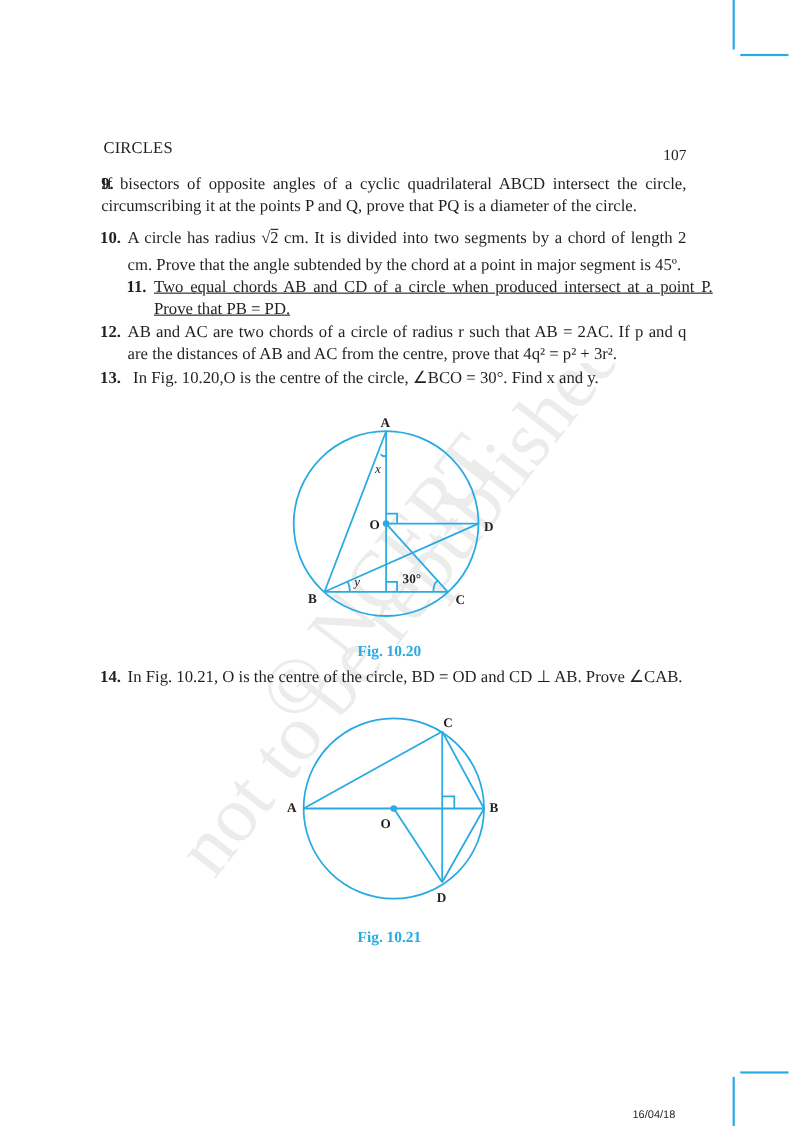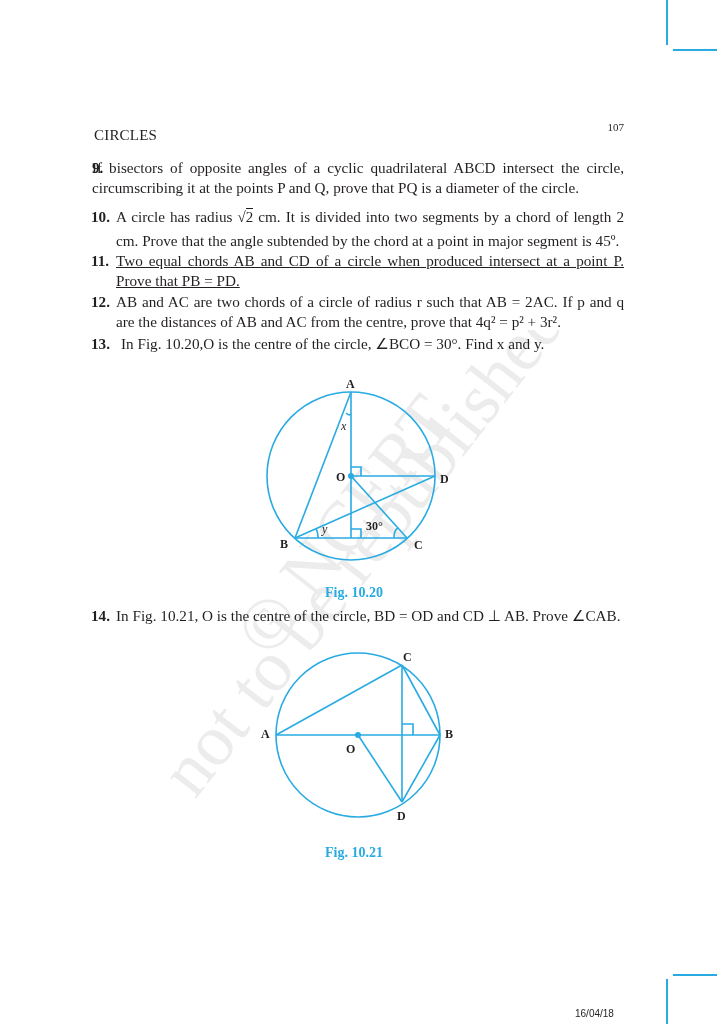--- a/index.html
+++ b/index.html
@@ -1,20 +1,20 @@
 <!DOCTYPE html>
 <html><head>
 <meta charset="utf-8">
 <style>
   html, body { margin:0; padding:0; background:#ffffff; }
   body { width:717px; height:1024px; position:relative; overflow:hidden;
          font-family:"Liberation Serif", serif; color:#231f20; }
   .crop { position:absolute; background:#29abe2; }
   .running-head { position:absolute; top:127px; left:94px; font-size:15px; letter-spacing:0.2px; }
-  .page-no { position:absolute; top:121px; right:93px; font-size:11px; }
+  .page-no { position:absolute; top:134px; right:93px; font-size:14px; }
   .q { position:absolute; left:92px; width:532px; font-size:15.2px; line-height:20px; text-align:justify; }
   .q .num { position:absolute; left:0; font-weight:bold; }
   .q .body { display:block; }
   .fig-cap { position:absolute; color:#29abe2; font-weight:bold; font-size:14px; }
   .footer-date { position:absolute; top:1008px; left:575px; font-family:"Liberation Sans", sans-serif; font-size:10px; }
   .watermark { position:absolute; left:140px; top:330px; width:480px; height:480px; pointer-events:none; }
   svg text { font-family:"Liberation Serif", serif; }
 </style>
 </head>
 <body>
@@ -41,21 +41,21 @@
 
 <div class="q" style="top:205px;line-height:23px;">
   <span class="num" style="left:-1px;">10.</span>
   <span class="body" style="margin-left:24px;">
     <span>A circle has radius </span>
     <span style="font-size:15px;">√<span style="border-top:1px solid #231f20;">2</span></span>
     <span> cm. It is divided into two segments by a chord of length 2 cm. Prove that the angle subtended by the chord at a point in major segment is 45º.</span>
   </span>
 </div>
 
-<div class="q" style="top:251px;">
+<div class="q" style="top:251px;margin-left:24px;">
   <span class="num" style="left:-1px;">11.</span>
   <span class="body" style="margin-left:24px;text-decoration:underline;">Two equal chords AB and CD of a circle when produced intersect at a point P. Prove that PB = PD.</span>
 </div>
 
 <div class="q" style="top:292px;">
   <span class="num" style="left:-1px;">12.</span>
   <span class="body" style="margin-left:24px;">AB and AC are two chords of a circle of radius r such that AB = 2AC. If p and q are the distances of AB and AC from the centre, prove that 4q² = p² + 3r².</span>
 </div>
 
 <div class="q" style="top:334px;">

